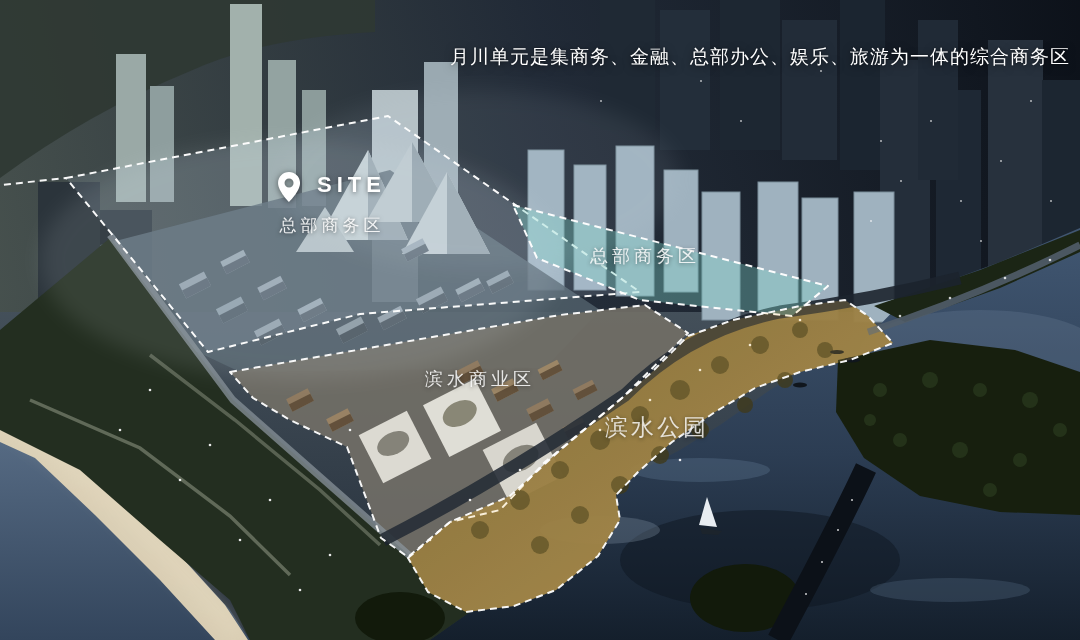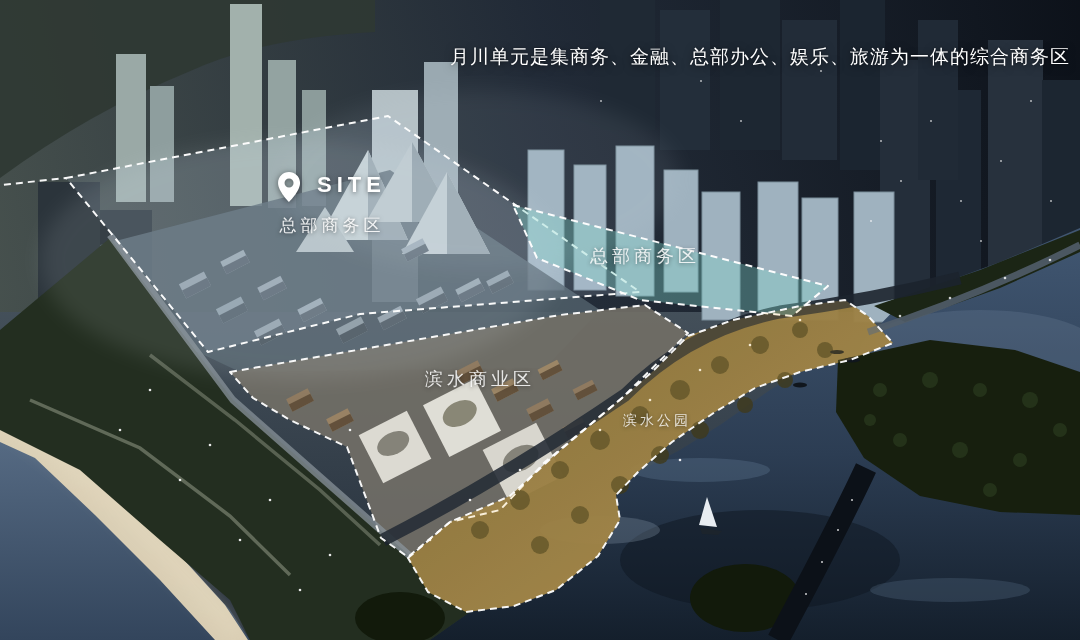--- a/index.html
+++ b/index.html
@@ -18,21 +18,21 @@
     text-align:center;color:#fff;z-index:20;}
   .site-marker .pin{display:block;margin:0 auto 2px auto;
     filter:drop-shadow(0 1px 3px rgba(0,0,0,.5));}
   .site-title{font-size:22px;font-weight:700;letter-spacing:5px;
     text-shadow:0 1px 5px rgba(0,0,0,.5);padding-left:39px;}
   .site-sub{font-size:17px;letter-spacing:4px;color:rgba(255,255,255,.88);margin-top:16px;
     text-shadow:0 1px 4px rgba(0,0,0,.5);}
   .zone-label{position:absolute;transform:translateX(-50%);white-space:nowrap;
     color:rgba(255,255,255,.85);font-size:18px;letter-spacing:4px;z-index:20;
     text-shadow:0 1px 4px rgba(0,0,0,.45);}
-  .zone-label.park{font-size:14px;letter-spacing:3px;color:rgba(255,255,255,.8);}
+  .zone-label.park{font-size:23px;letter-spacing:3px;color:rgba(255,255,255,.8);}
 </style>
 </head>
 <body>
 
 <div class="stage">
 
   <svg width="1080" height="640" viewBox="0 0 1080 640">
     <defs>
       <linearGradient id="baseV" x1="0" y1="0" x2="0" y2="1">
         <stop offset="0" stop-color="#232c37"></stop>

